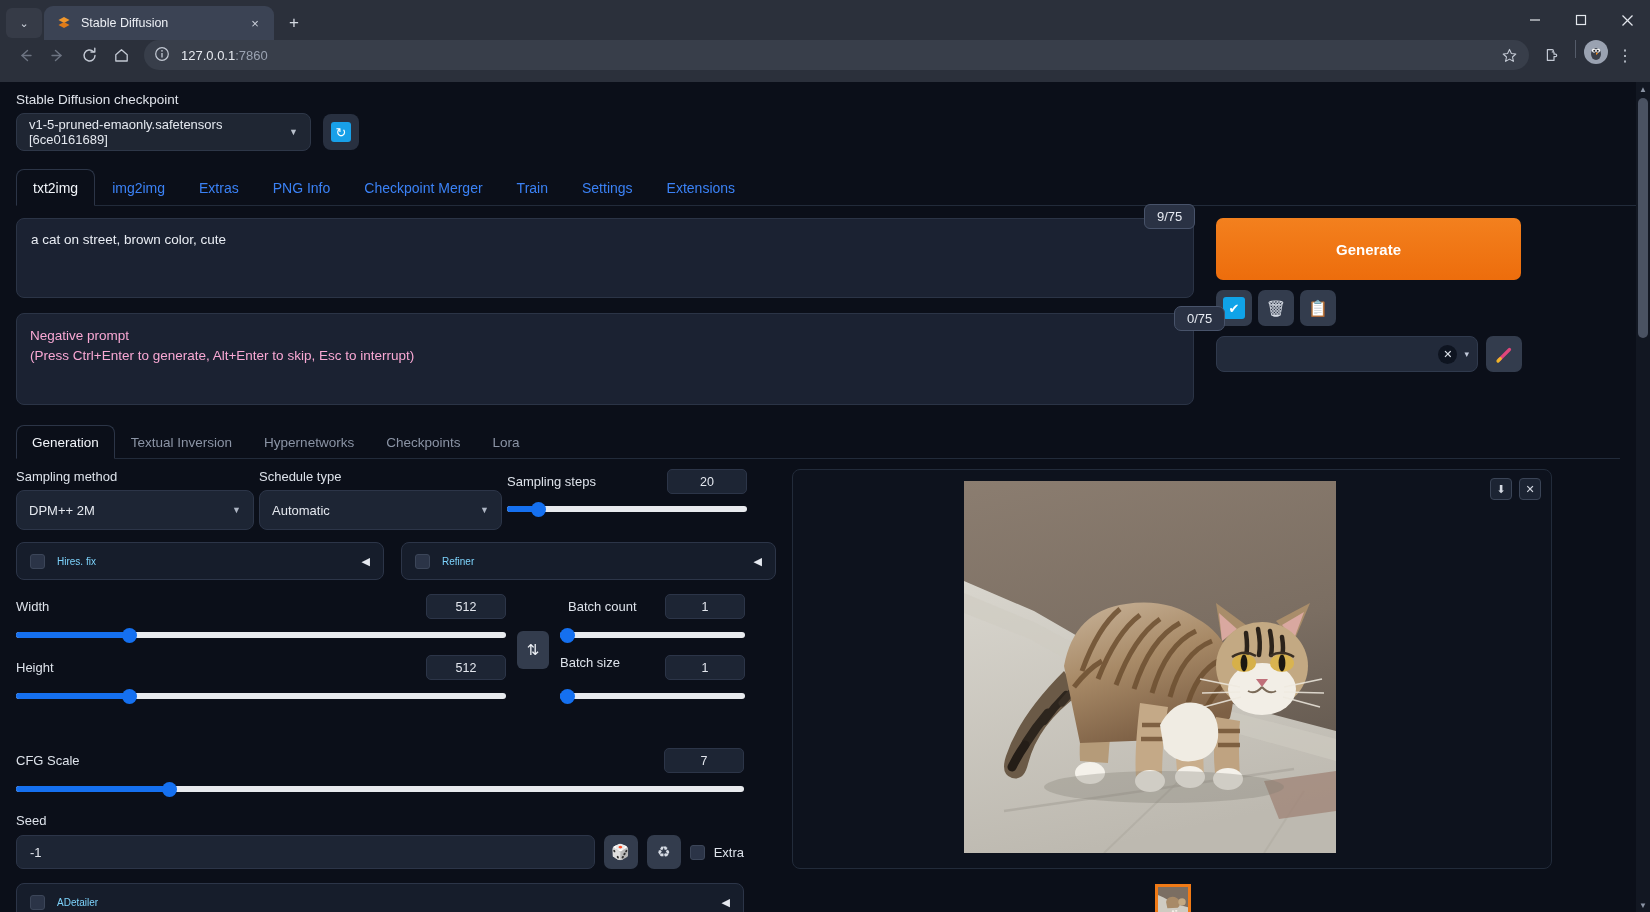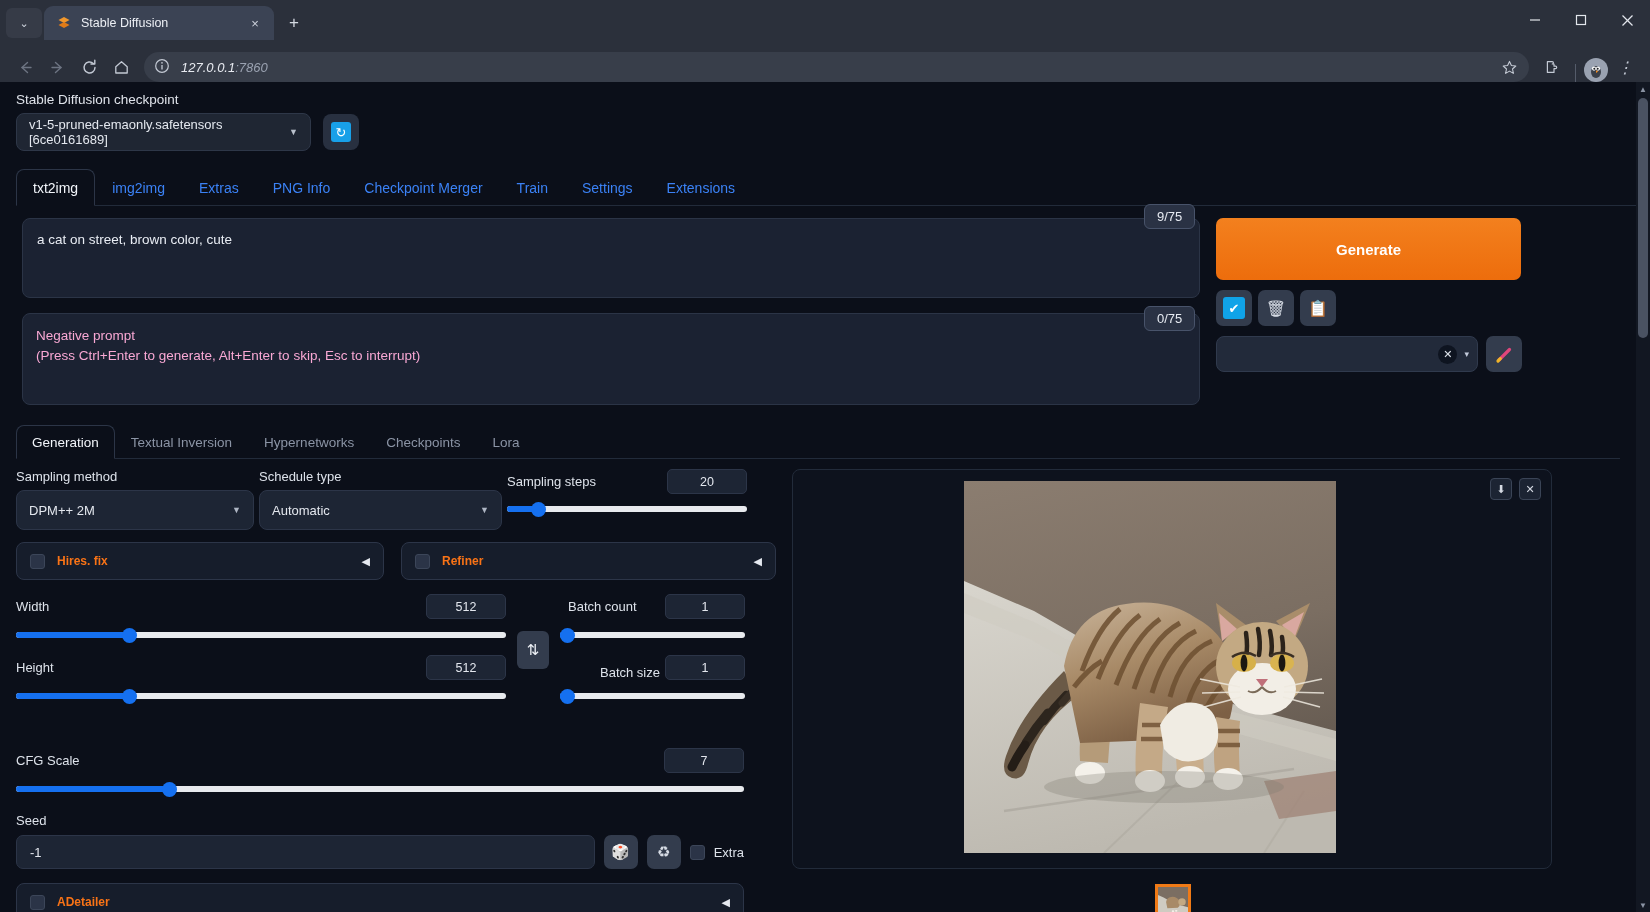--- a/index.html
+++ b/index.html
@@ -40,22 +40,22 @@
   .newtab {
     width: 28px; height: 28px; margin-left: 6px; margin-bottom: 3px;
     border-radius: 50%; display: flex; align-items: center; justify-content: center;
     color: #d6dae2; font-size: 17px; cursor: pointer;
   }
   .winctrls { position: absolute; right: 0; top: 0; height: 40px; display: flex; }
   .winbtn { width: 46px; height: 40px; display: flex; align-items: center;
     justify-content: center; color: #e3e6ec; cursor: pointer; }
 
   .browser-navbar {
-    height: 42px; background: #2b303b; display: flex; align-items: flex-end;
-    gap: 2px; padding: 0 10px; font-style: italic;
+    height: 42px; background: #2b303b; display: flex; align-items: flex-start;
+    gap: 2px; padding: 0 10px;
   }
   .navicon {
     width: 30px; height: 30px; border-radius: 50%;
     display: flex; align-items: center; justify-content: center;
     color: #c3c9d4; cursor: pointer; flex: none;
   }
   .navicon.disabled { color: #6d7482; }
   .omnibox {
     flex: 1; height: 30px; background: #383e4a; border-radius: 15px;
     display: flex; align-items: center; padding: 0 8px 0 10px; margin: 0 6px;
@@ -116,21 +116,21 @@
     border: 1px solid transparent; border-radius: 8px 8px 0 0; margin-bottom: -1px;
   }
   .mtab.active {
     color: #f2f5fa; background: #0b0f19;
     border-color: #2c3span; border: 1px solid #2c3547; border-bottom-color: #0b0f19;
   }
 
   .panel-wrap { display: flex; padding: 0 16px; }
 
   
-  .prompt-zone { position: relative; margin-top: 12px; display: flex; gap: 14px; justify-content: center; }
+  .prompt-zone { position: relative; margin-top: 12px; display: flex; gap: 14px; }
   .prompt-boxes { width: 1178px; position: relative; }
   .ptextarea {
     width: 1178px; background: #1b2232; border: 1px solid #2b3446;
     border-radius: 8px; color: #e9edf4; font-size: 13.5px;
     font-family: "Liberation Sans", sans-serif; padding: 13px 14px; resize: none;
   }
   .ptextarea.pos { height: 80px; }
   .ptextarea.neg { height: 92px; color: #8d96a6; }
   .neg-ph { position: absolute; left: 14px; top: 108px; font-size: 13.5px;
     color: #f9a8d4; line-height: 20px; pointer-events: none; }
@@ -215,21 +215,21 @@
   }
 
   .accordion {
     height: 38px; border: 1px solid #2c3548; border-radius: 8px; background: #161d2b;
     display: flex; align-items: center; padding: 0 13px; gap: 12px; cursor: pointer;
   }
   .chk {
     width: 15px; height: 15px; border-radius: 3px; background: #2b3447;
     border: 1px solid #3c4659; flex: none; cursor: pointer;
   }
-  .acc-title { flex: 1; font-size: 12px; color: #f97316; font-weight: bold; }
+  .acc-title { flex: 1; font-size: 10px; color: #7dd3fc; }
   .acc-caret { color: #e5e9f0; font-size: 11px; }
 
   .seed-row { display: flex; align-items: center; gap: 9px; margin-top: 6px; }
   .seed-input {
     flex: 1; height: 34px; background: #1d2534; border: 1px solid #2c3548;
     border-radius: 7px; padding: 0 13px; display: flex; align-items: center;
     font-size: 13px; color: #e3e7ee;
   }
   .iconbtn {
     width: 34px; height: 34px; border-radius: 7px; background: #333c4d;
@@ -398,21 +398,21 @@
             <textarea class="ptextarea pos" placeholder="Prompt (Press Ctrl+Enter to generate, Alt+Enter to skip, Esc to interrupt)" style="">a cat on street, brown color, cute</textarea>
             <div style="height:11px"></div>
             <textarea class="ptextarea neg" style=""></textarea>
             <div class="neg-ph">
               <div>Negative prompt</div>
               <div>(Press Ctrl+Enter to generate, Alt+Enter to skip, Esc to interrupt)</div>
             </div>
           </div>
         </div>
         <div class="token-badge" style="left:1128px; top:-2px;">9/75</div>
-        <div class="token-badge" style="left:1128px; top:100px;">0/75</div>
+        <div class="token-badge" style="left:1158px; top:100px;border-radius:7px;">0/75</div>
       </div>
 
       <div class="gen-col">
         <div style="margin-top:12px">
           <div class="generate-btn">Generate</div>
           <div class="small-btn-row">
             <div class="sbtn">
               <span style="display:inline-flex;width:22px;height:22px;border-radius:3px;background:#10a3e8;align-items:center;justify-content:center;color:#fff;font-size:13px;">✔</span>
             </div>
             <div class="sbtn">
@@ -527,21 +527,21 @@
             <div style="display:flex;align-items:center;justify-content:space-between;margin-left:8px;">
               <span class="lbl">Batch count</span>
               <span class="numbox">1</span>
             </div>
             <div class="slider" style="margin-top:7px">
               <div class="strack">
                     <div class="sfill" style="width:2%"></div>
                     <div class="sknob" style="left:calc(2% - 4px)"></div>
                   </div>
             </div>
-            <div style="display:flex;align-items:flex-end;justify-content:space-between;margin-top:11px;margin-left:40px;">
+            <div style="display:flex;align-items:flex-start;justify-content:space-between;margin-top:11px;">
               <span class="lbl">Batch size</span>
               <span class="numbox">1</span>
             </div>
             <div class="slider" style="margin-top:7px">
               <div class="strack">
                     <div class="sfill" style="width:2%"></div>
                     <div class="sknob" style="left:calc(2% - 4px)"></div>
                   </div>
             </div>
           </div>

